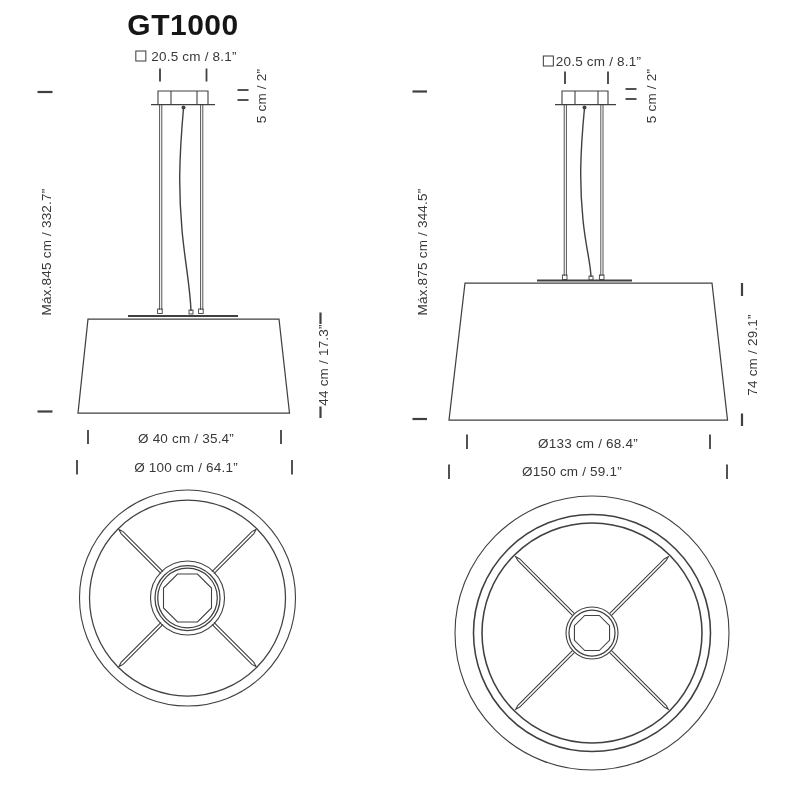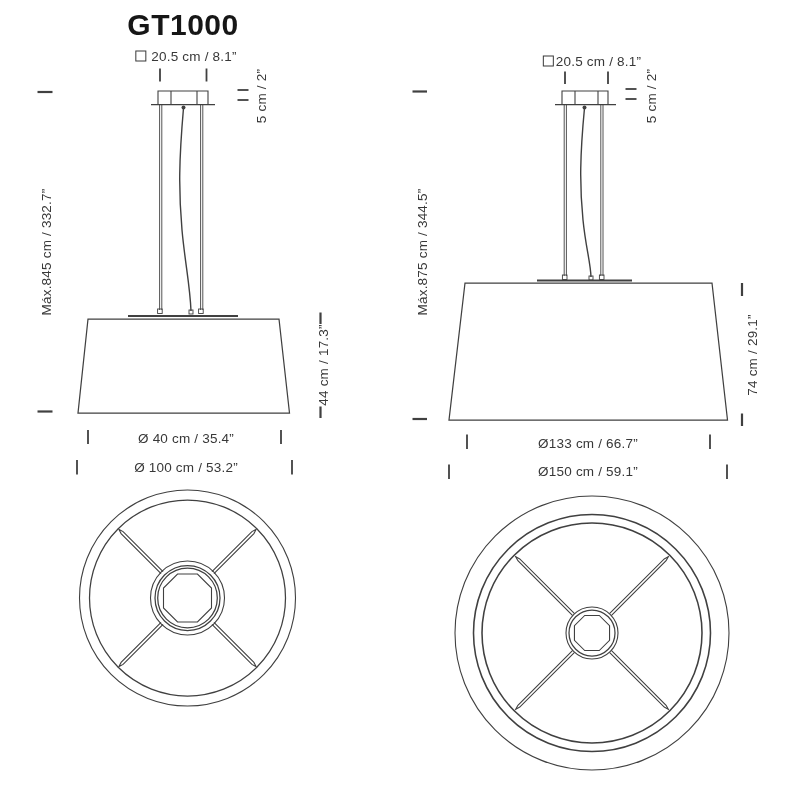--- a/index.html
+++ b/index.html
@@ -156,30 +156,30 @@
   </div>
 
   <div class="lbl rot" style="left:261px;top:96px">5 cm / 2”</div>
 
   <div class="lbl rot" style="left:46px;top:252px">Máx.845 cm / 332.7”</div>
 
   <div class="lbl rot" style="left:323px;top:365px">44 cm / 17.3”</div>
 
   <div class="lbl" style="left:186px;top:438px">Ø 40 cm / 35.4”</div>
 
-  <div class="lbl" style="left:186px;top:467px">Ø 100 cm / 53.2”</div>
+  <div class="lbl" style="left:186px;top:467px">Ø 100 cm / 64.1”</div>
 
 
   <div class="lbl" style="left:592px;top:61px">
     <span class="sq tight"></span><span>20.5 cm / 8.1”</span>
   </div>
 
   <div class="lbl rot" style="left:651px;top:96px">5 cm / 2”</div>
 
   <div class="lbl rot" style="left:422px;top:252px">Máx.875 cm / 344.5”</div>
 
   <div class="lbl rot" style="left:752px;top:355px">74 cm / 29.1”</div>
 
-  <div class="lbl" style="left:588px;top:443px">Ø133 cm / 66.7”</div>
+  <div class="lbl" style="left:588px;top:443px">Ø133 cm / 68.4”</div>
 
-  <div class="lbl" style="left:588px;top:471px">Ø150 cm / 59.1”</div>
+  <div class="lbl" style="left:572px;top:471px">Ø150 cm / 59.1”</div>
 
 </div>
 
 </body></html>

